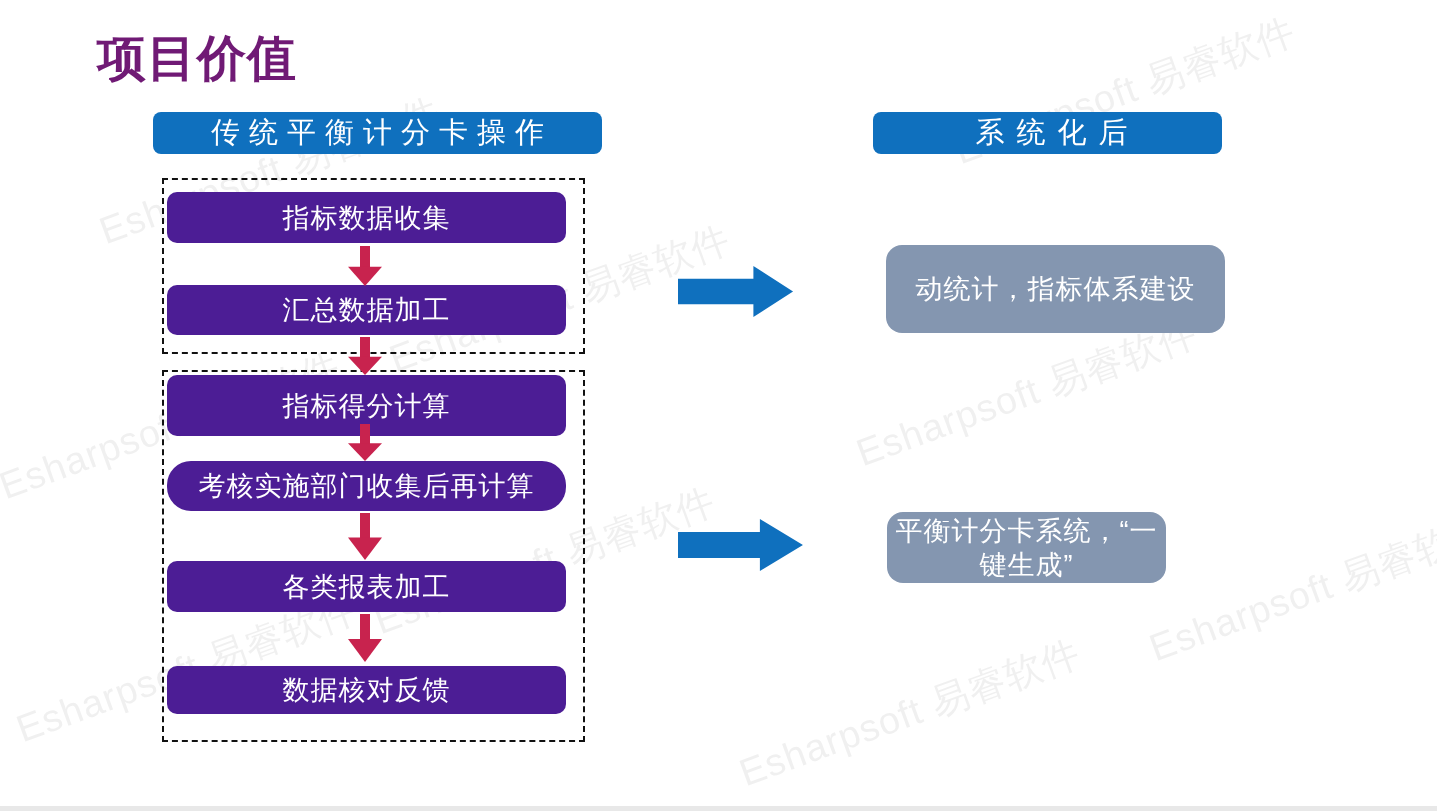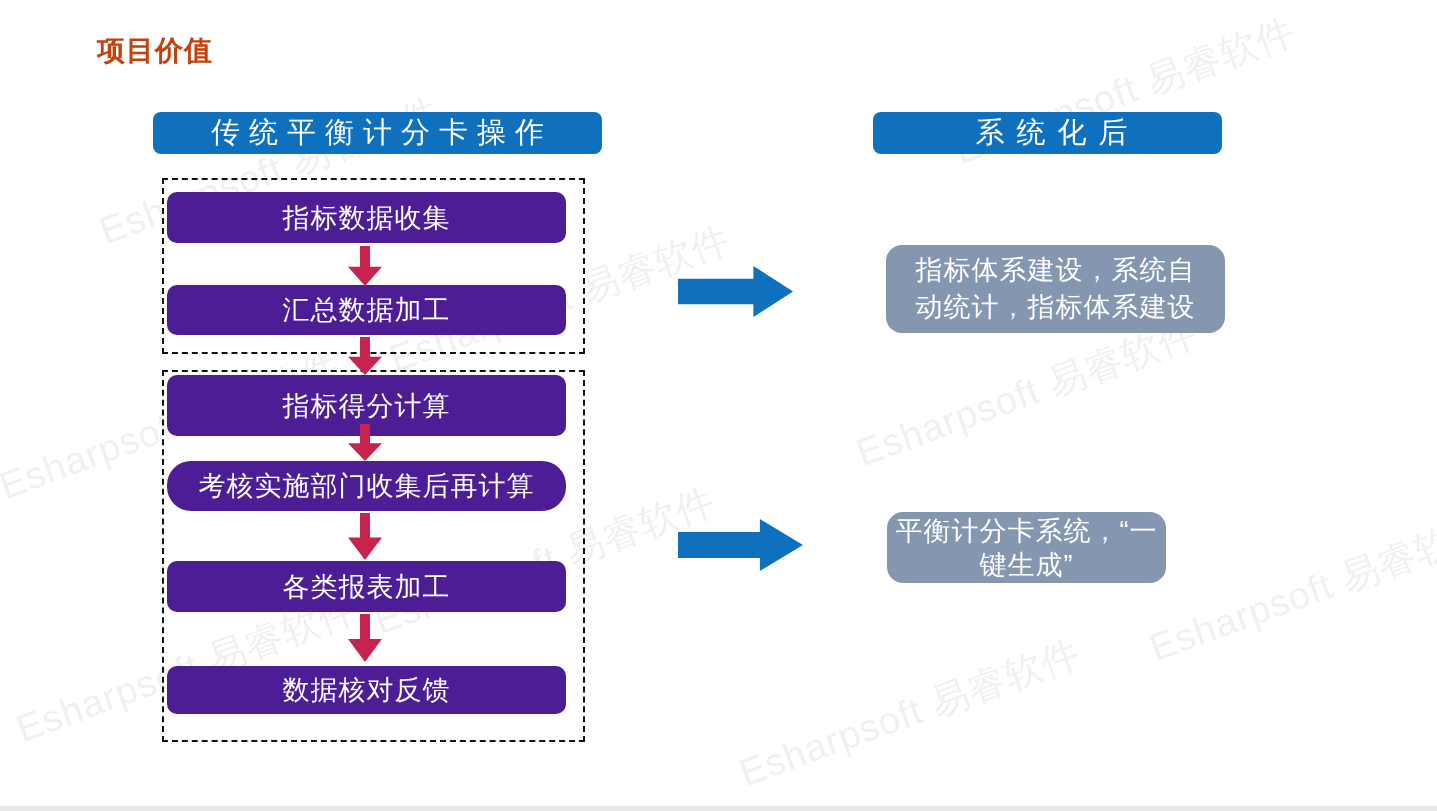--- a/index.html
+++ b/index.html
@@ -13,22 +13,22 @@
     color:rgba(40,40,40,0.07);transform:rotate(-20deg);pointer-events:none;
     font-family:"Liberation Sans",sans-serif;width:370px;
   }
   .wm1{left:945px;top:64px;}  .wm2{left:90px;top:144px;}
   .wm3{left:380px;top:272px;} .wm4{left:847px;top:366px;}
   .wm5{left:-10px;top:399px;} .wm6{left:365px;top:534px;}
   .wm7{left:7px;top:642px;}   .wm8{left:730px;top:686px;}
   .wm9{left:1140px;top:561px;}
   
   .page-title{
-    position:absolute;left:97px;top:32px;margin:0;
-    font-size:28px;font-weight:bold;color:#c2410c;letter-spacing:1px;
+    position:absolute;left:97px;top:26px;margin:0;
+    font-size:49px;font-weight:bold;color:#701a75;letter-spacing:1px;
   }
   
   .col-header{
     position:absolute;height:42px;background:#0F70BE;border-radius:8px;
     color:#ffffff;display:flex;align-items:center;justify-content:center;
     font-family:"DejaVu Serif",serif;font-size:29px;
   }
   .col-header.left{left:153px;top:112px;width:449px;letter-spacing:9px;padding-left:9px;box-sizing:border-box;}
   .col-header.right{left:873px;top:112px;width:349px;letter-spacing:12px;padding-left:20px;box-sizing:border-box;}
   
@@ -134,21 +134,20 @@
         <path d="M0 14 H78 V1 L119 27 L78 53 V40 H0 Z" fill="#0F70BE"></path>
       </svg>
   </div>
   <div class="right-arrow ra2">
     <svg viewBox="0 0 120 54" preserveAspectRatio="none">
         <path d="M0 14 H78 V1 L119 27 L78 53 V40 H0 Z" fill="#0F70BE"></path>
       </svg>
   </div>
 
   <div class="result r1">
-    <div class="line">指标体系建设，系统自</div>
     <div class="line">动统计，指标体系建设</div>
   </div>
   <div class="result r2">
     <div class="line">平衡计分卡系统，“一</div>
     <div class="line">键生成”</div>
   </div>
 
   <div class="bottom-edge"></div>
 </div>
 

